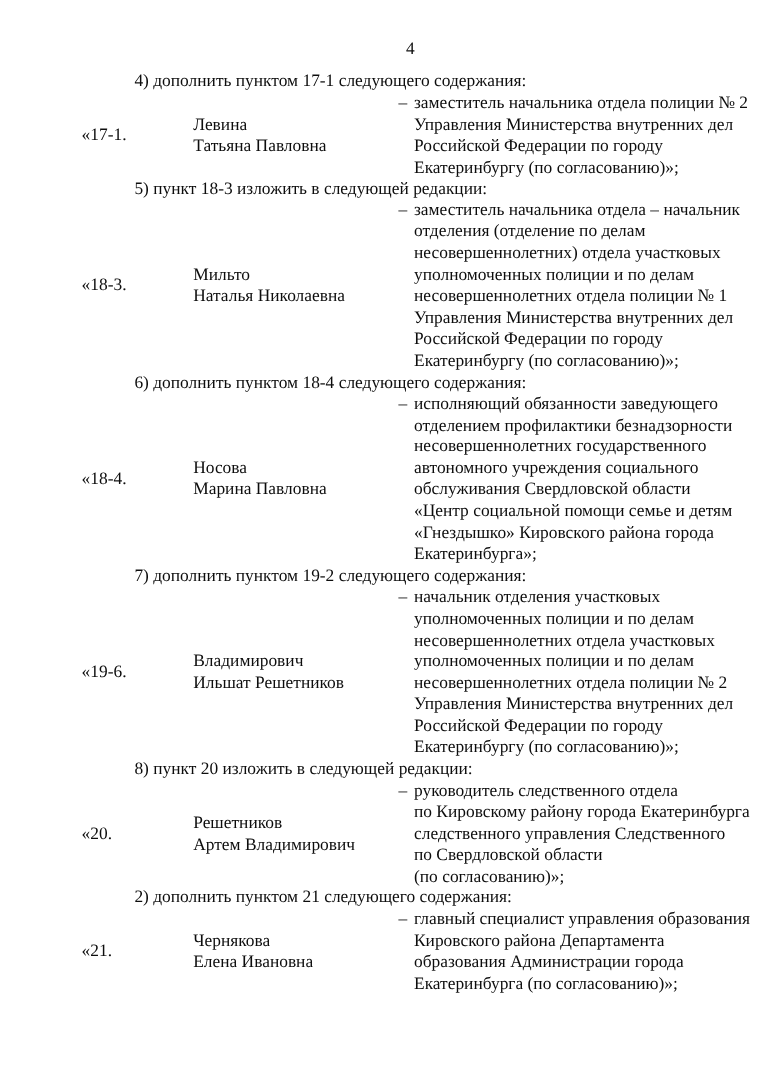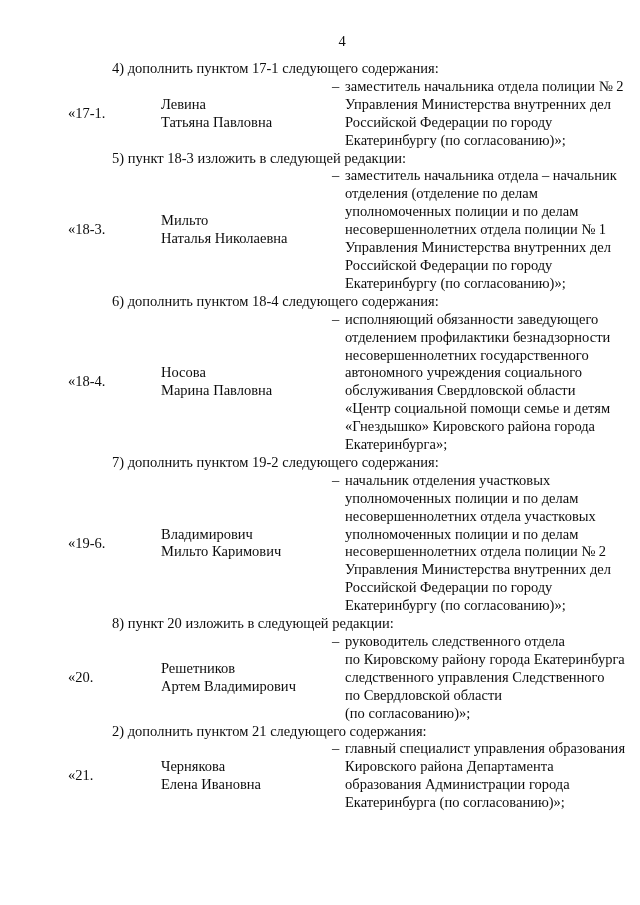--- a/index.html
+++ b/index.html
@@ -93,20 +93,21 @@
       <div class="intro">5) пункт 18-3 изложить в следующей редакции:</div>
       <div class="entry">
         <div class="num">«18-3.</div>
         <div class="name">
           <div>Мильто</div>
           <div>Наталья Николаевна</div>
         </div>
         <div class="pos">
           <div class="pos-line first"><span class="dash">–</span><span>заместитель начальника отдела – начальник</span></div>
           <div class="pos-line">отделения (отделение по делам</div>
+          <div class="pos-line">несовершеннолетних) отдела участковых</div>
           <div class="pos-line">уполномоченных полиции и по делам</div>
           <div class="pos-line">несовершеннолетних отдела полиции № 1</div>
           <div class="pos-line">Управления Министерства внутренних дел</div>
           <div class="pos-line">Российской Федерации по городу</div>
           <div class="pos-line">Екатеринбургу (по согласованию)»;</div>
         </div>
       </div>
       <div class="intro">6) дополнить пунктом 18-4 следующего содержания:</div>
       <div class="entry">
         <div class="num">«18-4.</div>
@@ -123,21 +124,21 @@
           <div class="pos-line">«Центр социальной помощи семье и детям</div>
           <div class="pos-line">«Гнездышко» Кировского района города</div>
           <div class="pos-line">Екатеринбурга»;</div>
         </div>
       </div>
       <div class="intro">7) дополнить пунктом 19-2 следующего содержания:</div>
       <div class="entry">
         <div class="num">«19-6.</div>
         <div class="name">
           <div>Владимирович</div>
-          <div>Мильто Каримович</div>
+          <div>Ильшат Решетников</div>
         </div>
         <div class="pos">
           <div class="pos-line first"><span class="dash">–</span><span>начальник отделения участковых</span></div>
           <div class="pos-line">уполномоченных полиции и по делам</div>
           <div class="pos-line">несовершеннолетних отдела участковых</div>
           <div class="pos-line">уполномоченных полиции и по делам</div>
           <div class="pos-line">несовершеннолетних отдела полиции № 2</div>
           <div class="pos-line">Управления Министерства внутренних дел</div>
           <div class="pos-line">Российской Федерации по городу</div>
           <div class="pos-line">Екатеринбургу (по согласованию)»;</div>

